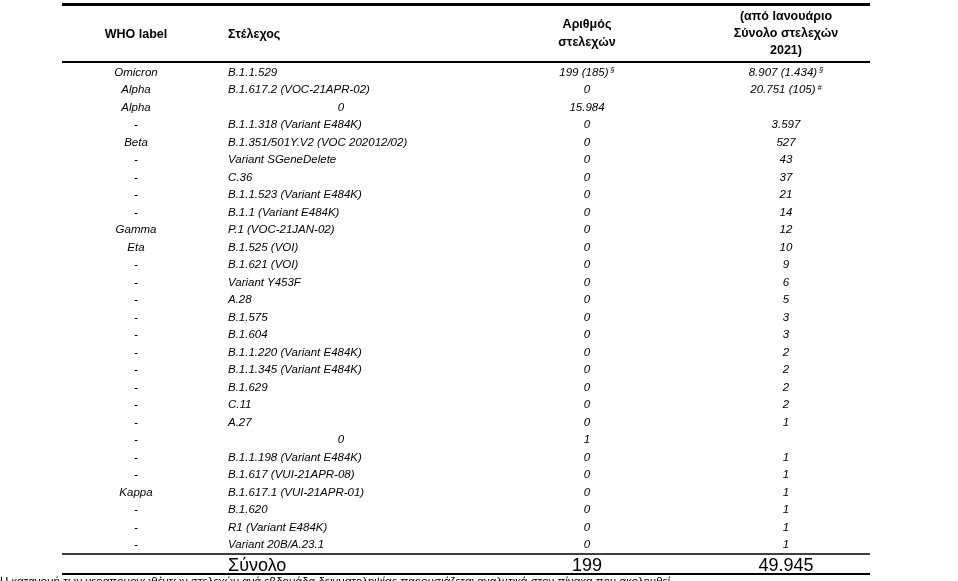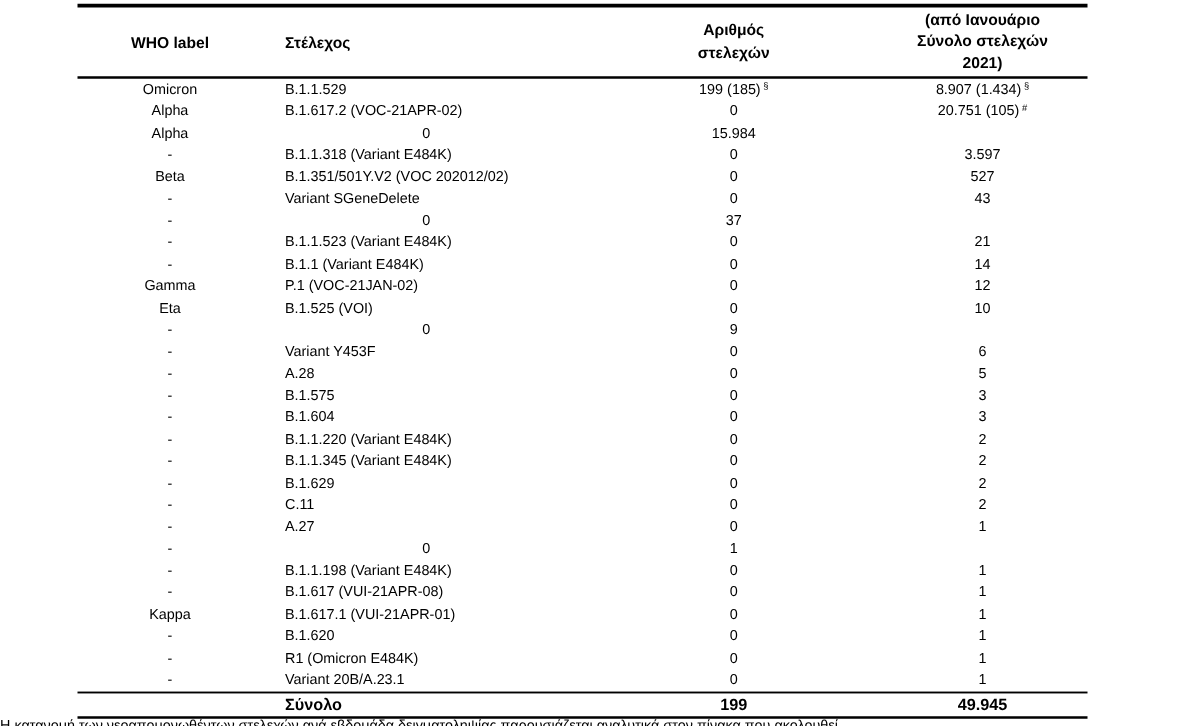--- a/index.html
+++ b/index.html
@@ -23,25 +23,25 @@
     display:grid;
     grid-template-columns:148px 262px 230px 168px;
     align-items:center;
   }
   .header-row { height:55px; font-weight:bold; font-size:12.5px; }
   .hdr-multi { text-align:center; line-height:17.3px; }
   .c1 { text-align:center; }
   .c2 { padding-left:18px; text-align:left; }
   .c3, .c4 { text-align:center; }
 
-  .data-row { height:17.5px; font-size:11.5px; }
+  .data-row { height:17.5px; font-size:11.5px;font-style:italic; }
   .sup { font-size:7.5px; position:relative; top:-3.5px; margin-left:2px; }
   .sup:empty { display:none; }
 
-  .total-row { height:17.5px; font-weight:bold; font-size:13px; }
+  .total-row { height:17.5px; font-weight:normal; font-size:18px; }
 
   .footnote {
     position:absolute;
     left:0; top:575px;
     font-size:11.5px;
     white-space:nowrap;
     color:#000;
   }
 </style>
 </head>
@@ -104,20 +104,21 @@
 
   <div class="grid-row data-row">
     <div class="c1">-</div>
     <div class="c2">Variant SGeneDelete</div>
     <div class="c3"><span class="v">0</span></div>
     <div class="c4"><span class="v">43</span></div>
   </div>
 
   <div class="grid-row data-row">
     <div class="c1">-</div>
+    <div class="c2">C.36</div>
     <div class="c3"><span class="v">0</span></div>
     <div class="c4"><span class="v">37</span></div>
   </div>
 
   <div class="grid-row data-row">
     <div class="c1">-</div>
     <div class="c2">B.1.1.523 (Variant E484K)</div>
     <div class="c3"><span class="v">0</span></div>
     <div class="c4"><span class="v">21</span></div>
   </div>
@@ -138,20 +139,21 @@
 
   <div class="grid-row data-row">
     <div class="c1">Eta</div>
     <div class="c2">B.1.525 (VOI)</div>
     <div class="c3"><span class="v">0</span></div>
     <div class="c4"><span class="v">10</span></div>
   </div>
 
   <div class="grid-row data-row">
     <div class="c1">-</div>
+    <div class="c2">B.1.621 (VOI)</div>
     <div class="c3"><span class="v">0</span></div>
     <div class="c4"><span class="v">9</span></div>
   </div>
 
   <div class="grid-row data-row">
     <div class="c1">-</div>
     <div class="c2">Variant Y453F</div>
     <div class="c3"><span class="v">0</span></div>
     <div class="c4"><span class="v">6</span></div>
   </div>
@@ -241,21 +243,21 @@
 
   <div class="grid-row data-row">
     <div class="c1">-</div>
     <div class="c2">B.1.620</div>
     <div class="c3"><span class="v">0</span></div>
     <div class="c4"><span class="v">1</span></div>
   </div>
 
   <div class="grid-row data-row">
     <div class="c1">-</div>
-    <div class="c2">R1 (Omicron E484K)</div>
+    <div class="c2">R1 (Variant E484K)</div>
     <div class="c3"><span class="v">0</span></div>
     <div class="c4"><span class="v">1</span></div>
   </div>
 
   <div class="grid-row data-row">
     <div class="c1">-</div>
     <div class="c2">Variant 20B/A.23.1</div>
     <div class="c3"><span class="v">0</span></div>
     <div class="c4"><span class="v">1</span></div>
   </div>

